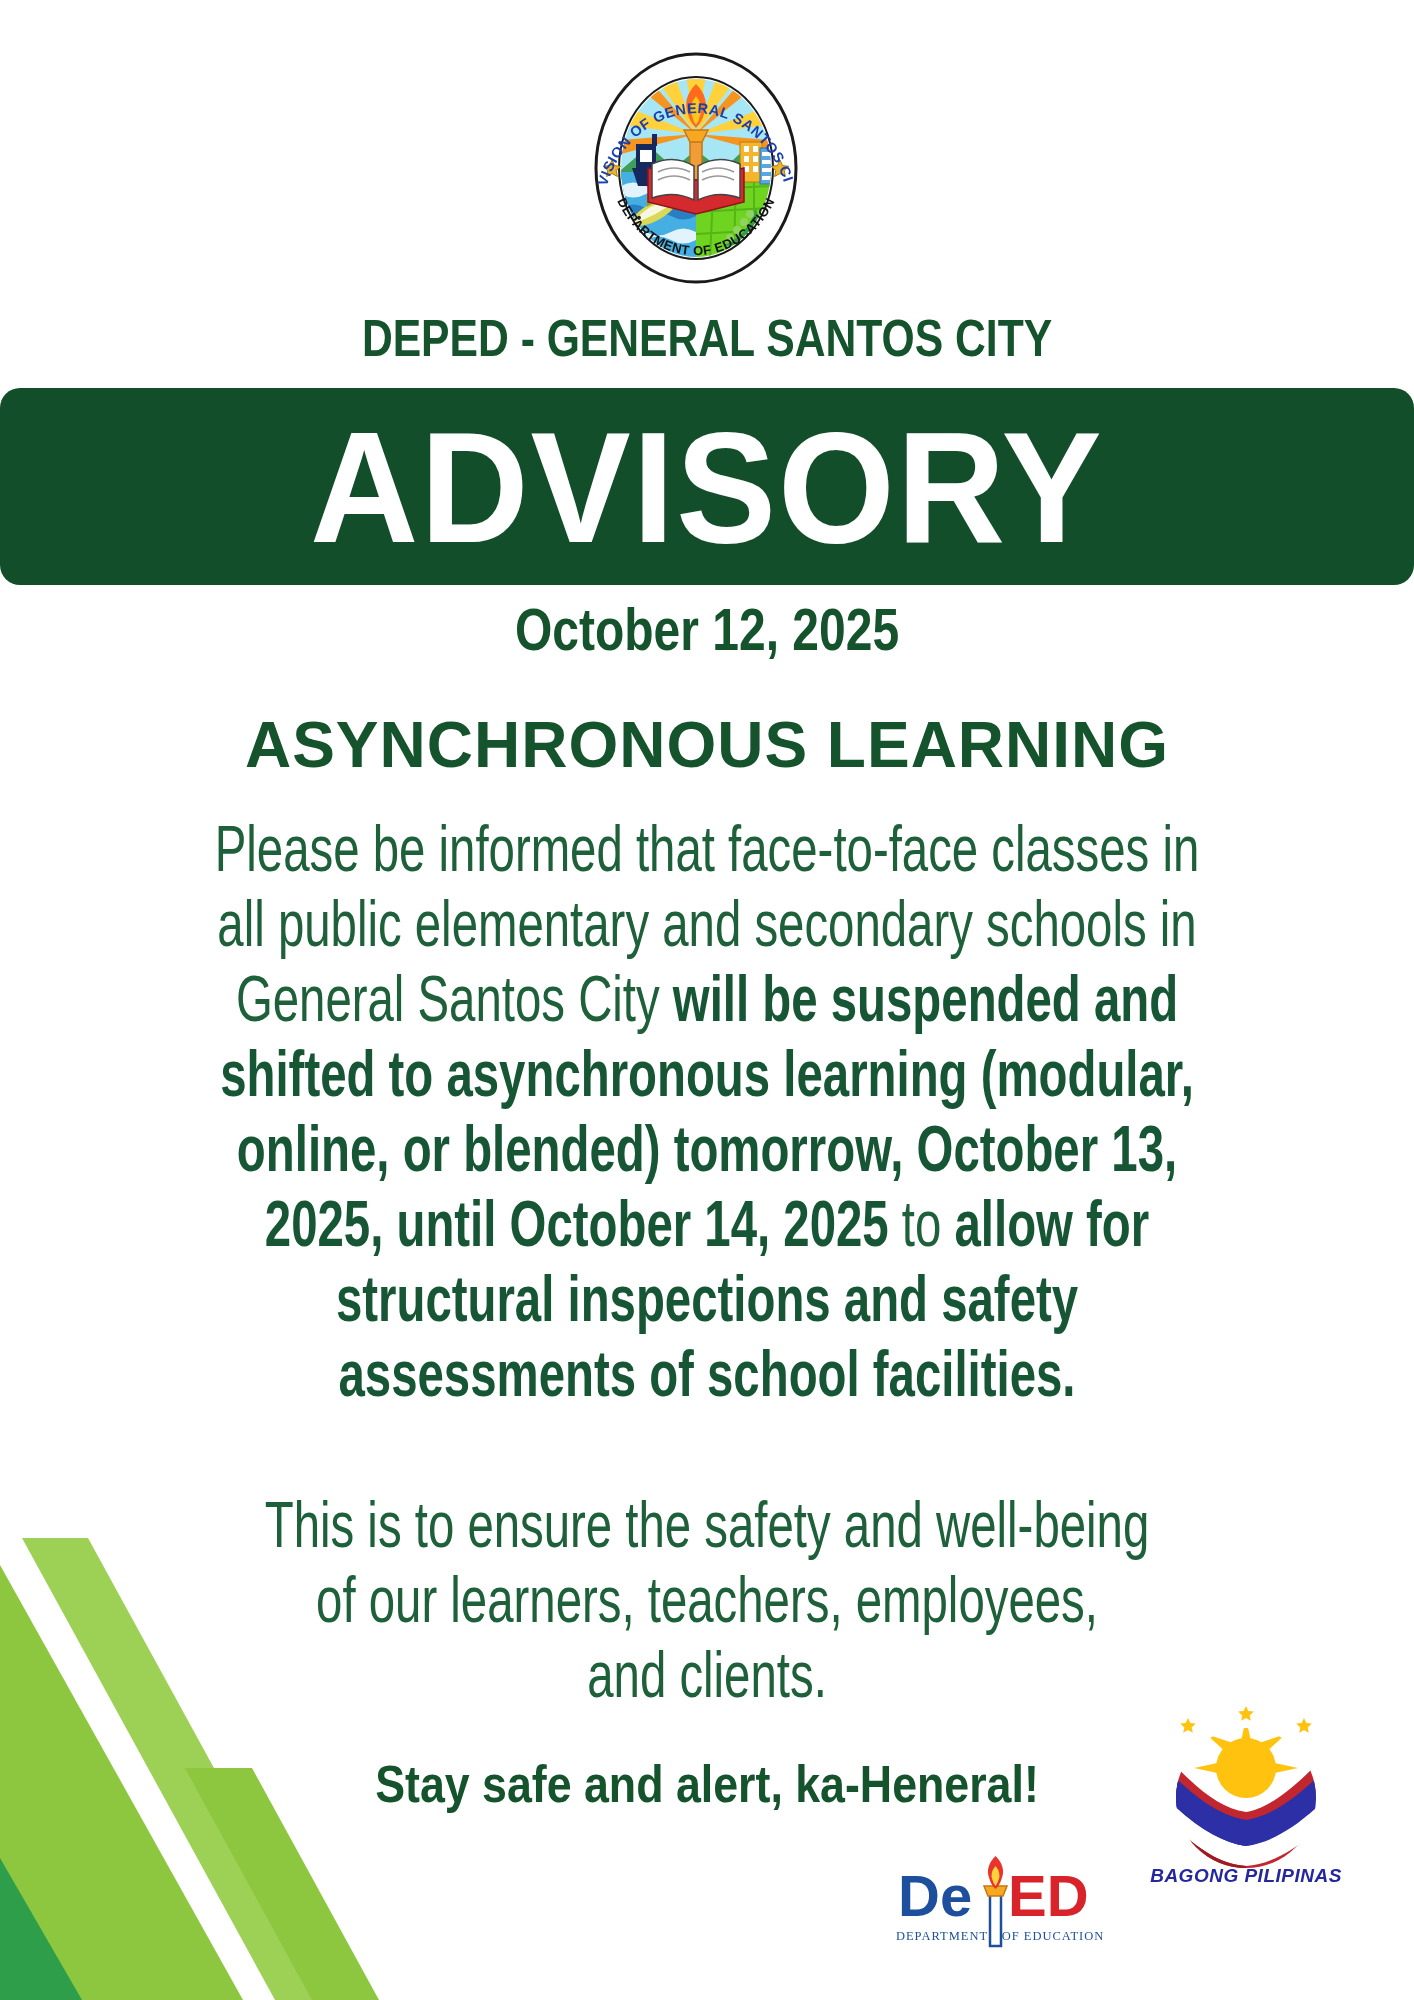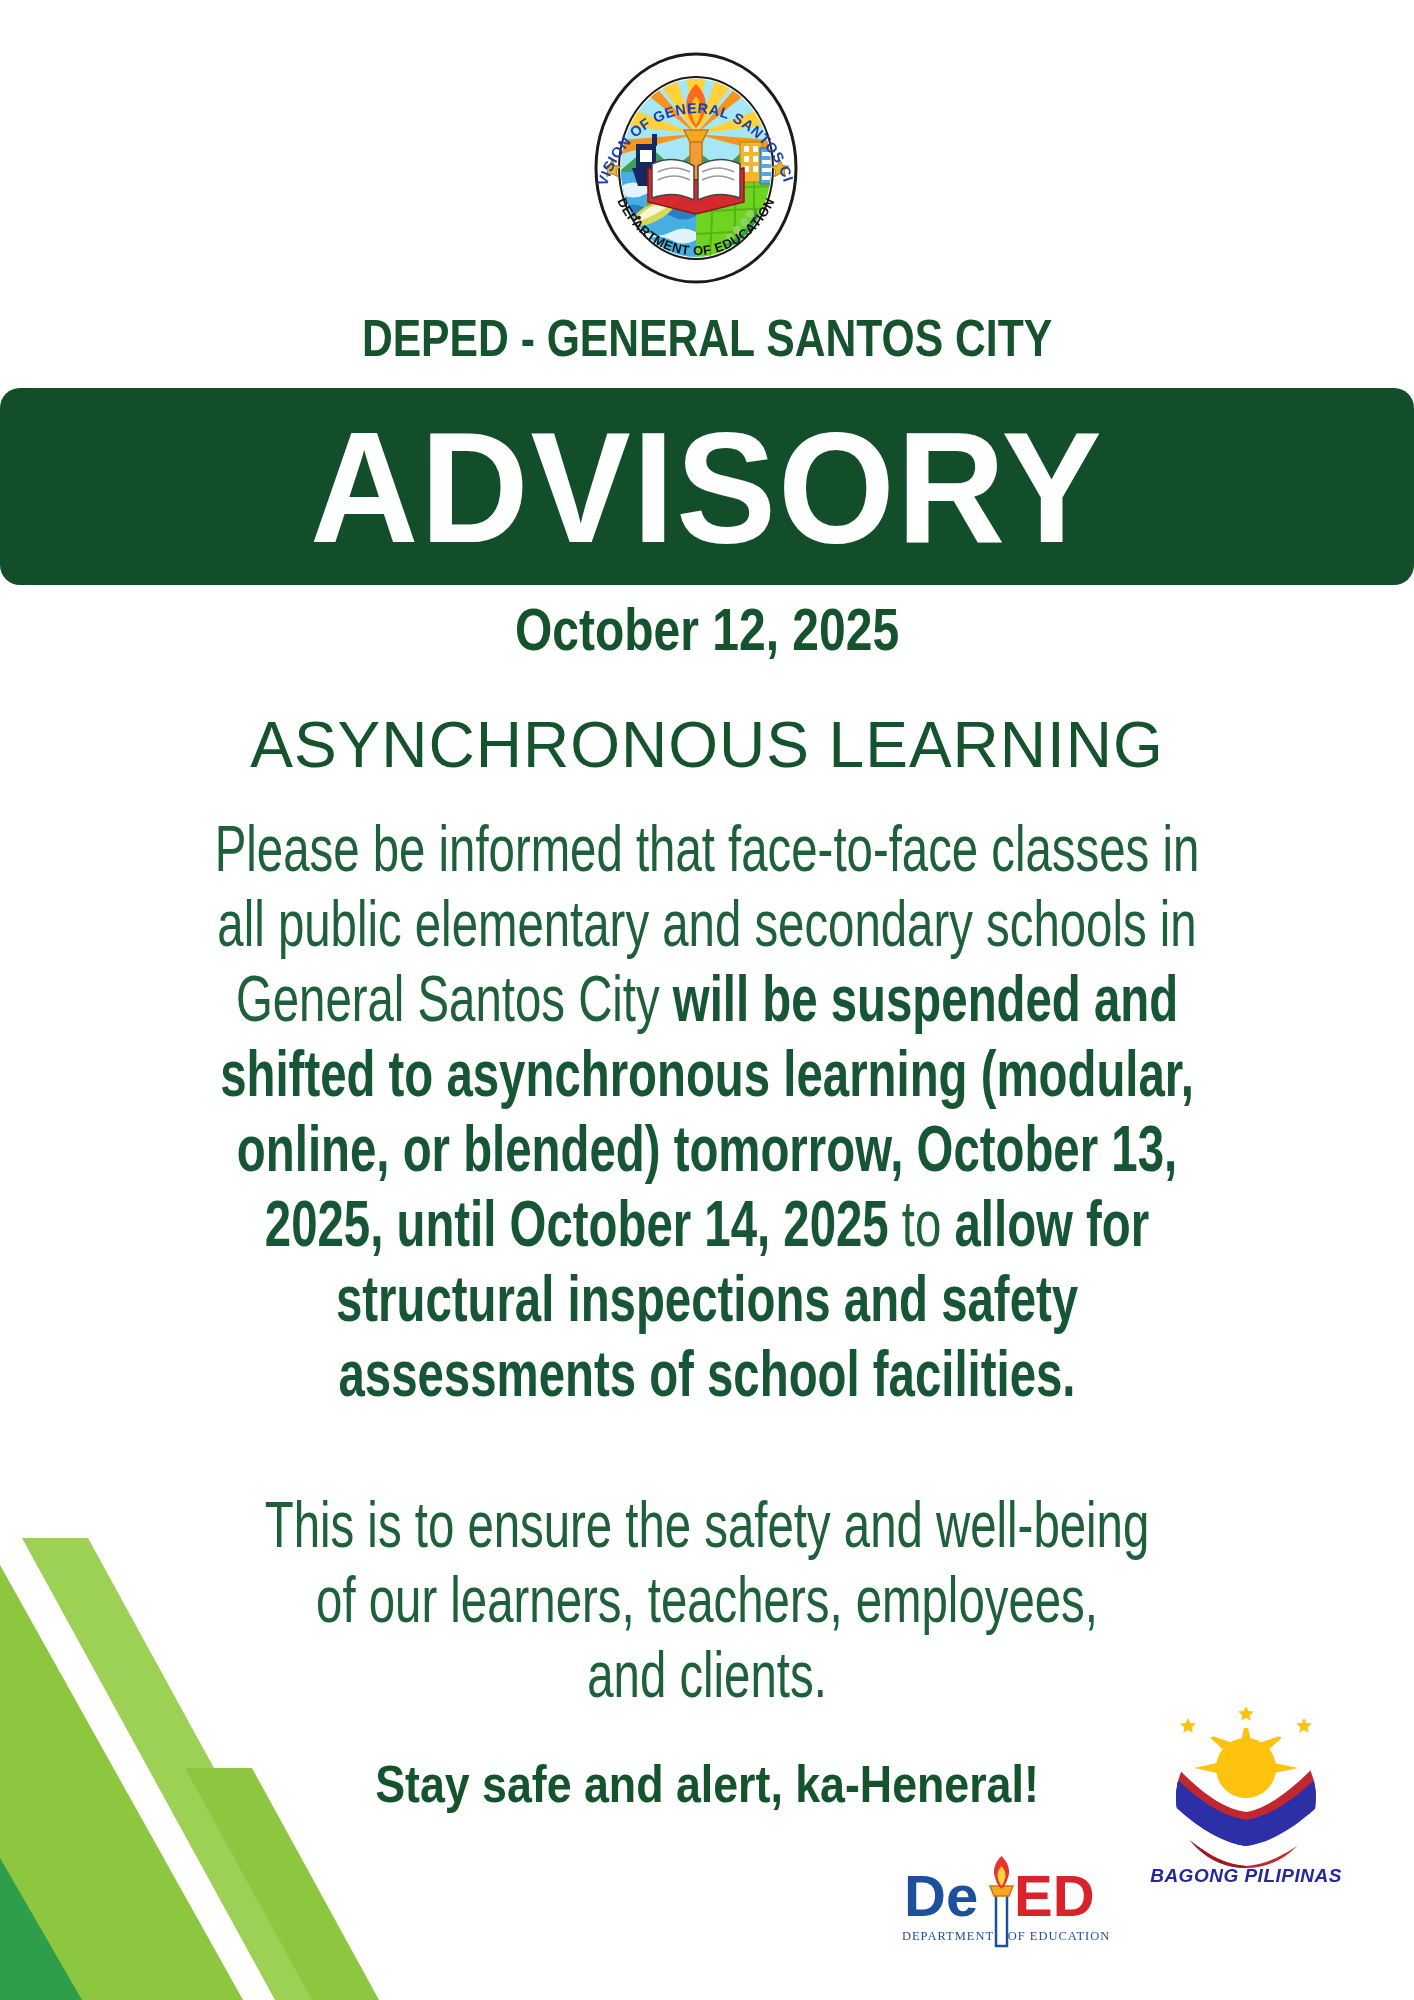--- a/index.html
+++ b/index.html
@@ -29,41 +29,41 @@
   }
   .date-line{
     left:0;top:598px;width:100%;text-align:center;
     font-size:60px;font-weight:700;color:#14532c;
     transform:scaleX(0.80);transform-origin:50% 50%;
     white-space:nowrap;line-height:64px;
   }
   
   .headline{
     left:0;top:710px;width:100%;text-align:center;
-    font-size:64px;font-weight:400;letter-spacing:1px;color:#14532c;
+    font-size:64px;font-weight:700;letter-spacing:1px;color:#14532c;
     line-height:70px;white-space:nowrap;
   }
   
   .para{
     left:0;width:100%;text-align:center;color:#1d6039;
     font-size:64px;line-height:75px;font-weight:400;
     transform:scaleX(0.74);transform-origin:50% 0;
     white-space:nowrap;
   }
   .para .b{font-weight:700;color:#175635;}
   .para1{top:812px;}
   .para2{top:1488px;}
   .tagline{
     left:0;top:1752px;width:100%;text-align:center;
     font-size:52px;font-weight:700;color:#14532c;
     transform:scaleX(0.86);transform-origin:50% 50%;
     white-space:nowrap;line-height:64px;
   }
   
-  .deped-logo{left:896px;top:1852px;width:210px;height:102px;margin-left:6px;}
+  .deped-logo{left:896px;top:1852px;width:210px;height:102px;}
   .bagong-logo{left:1150px;top:1702px;width:192px;height:192px;}
   
   .stripes{left:0;top:1528px;width:420px;height:472px;}
 </style>
 </head>
 <body>
 
 <div class="poster">
 
   <div class="abs seal">

